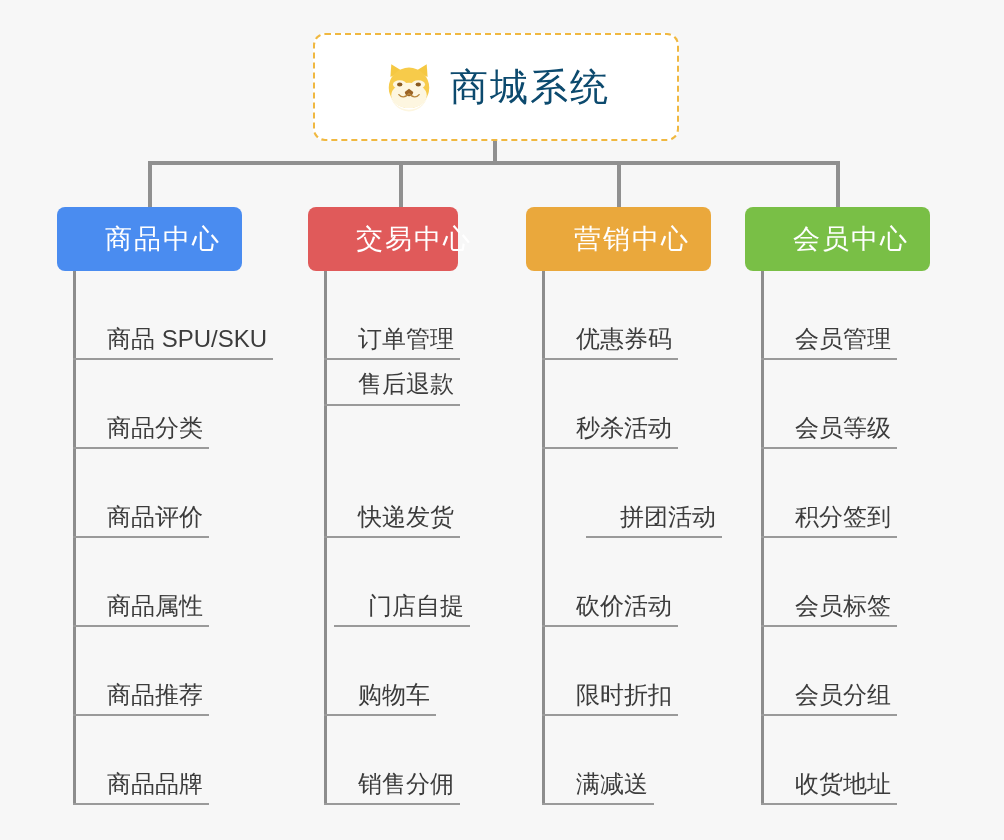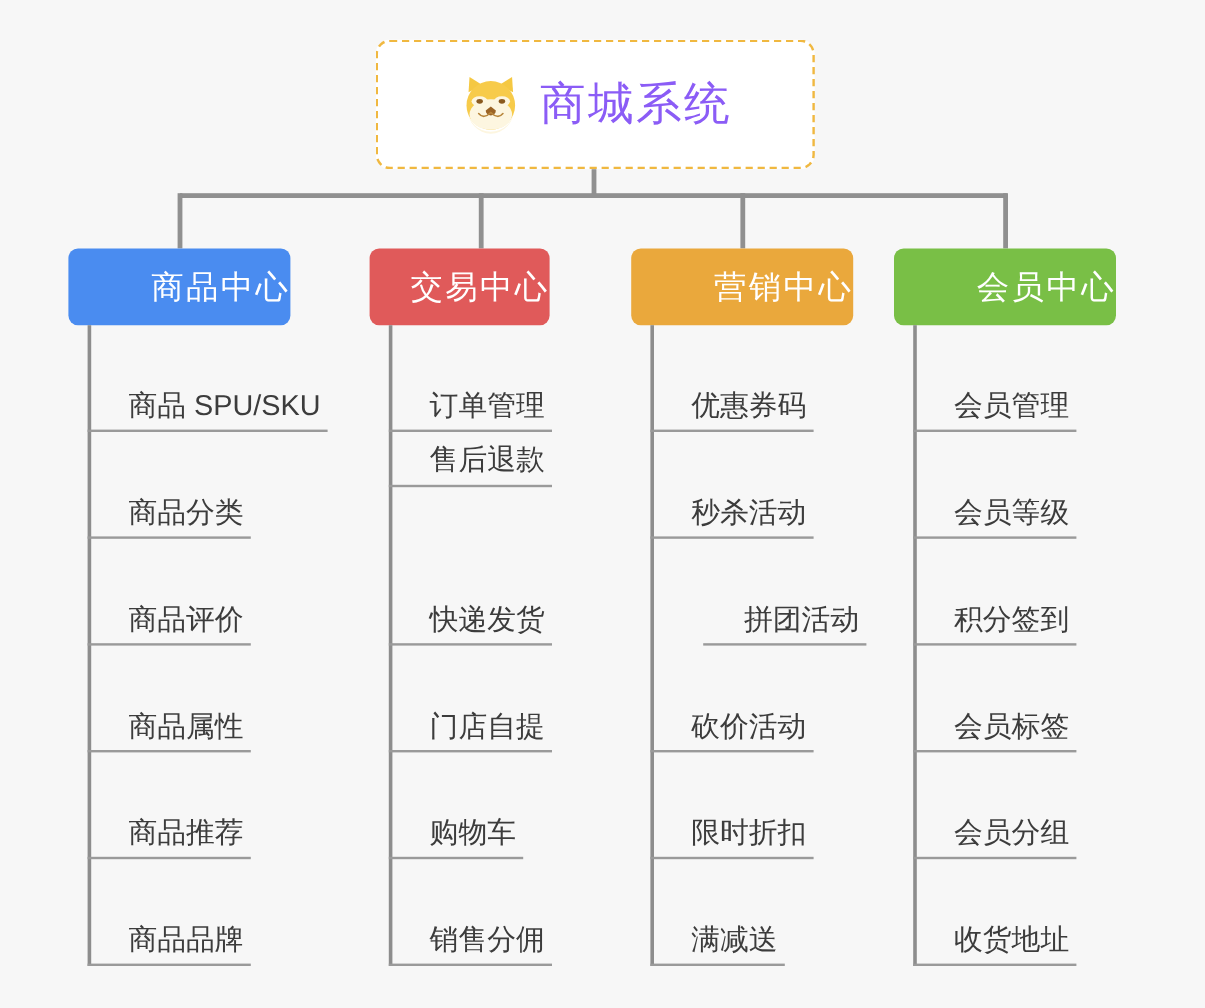--- a/index.html
+++ b/index.html
@@ -58,21 +58,21 @@
   .line-v { width: 4px; }
   .line-h { height: 4px; }
 
   
   .cat-box {
     position: absolute;
     height: 64px;
     border-radius: 8px;
     display: flex;
     align-items: center;
-    justify-content: flex-end;
+    justify-content: flex-start;
     padding-left: 48px;
   }
   .cat-label {
     font-size: 27px;
     color: #ffffff;
     letter-spacing: 2px;
     white-space: nowrap;
   }
 
   
@@ -127,21 +127,21 @@
       <ellipse cx="43" cy="29" rx="8" ry="5" fill="#fdf6e0"></ellipse>
 
       <ellipse cx="21" cy="29" rx="3.2" ry="2.4" fill="#8a5a20"></ellipse>
       <ellipse cx="43" cy="29" rx="3.2" ry="2.4" fill="#8a5a20"></ellipse>
 
       <path d="M32 34 l5 4 a5 5 0 0 1 -10 0 Z" fill="#9b6426"></path>
 
       <path d="M32 40 q-7 7 -12 1" stroke="#b8863c" stroke-width="1.6" fill="none" stroke-linecap="round"></path>
       <path d="M32 40 q7 7 12 1" stroke="#b8863c" stroke-width="1.6" fill="none" stroke-linecap="round"></path>
     </svg>
-    <span class="root-title" style="color: #8b5cf6;">商城系统</span>
+    <span class="root-title" style="color: #0c4a6e;">商城系统</span>
   </div>
 
   <div class="line line-v" style="left: 493px; top: 141px; height: 24px; background: rgb(144, 144, 144);"></div>
 
   <div class="line line-h" style="left: 150px; top: 161px; width: 689px; background: rgb(144, 144, 144);"></div>
 
   <div class="line line-v" style="left: 148px; top: 161px; height: 46px; background: rgb(144, 144, 144);"></div>
   <div class="line line-v" style="left: 399px; top: 161px; height: 46px; background: rgb(144, 144, 144);"></div>
   <div class="line line-v" style="left: 617px; top: 161px; height: 46px; background: rgb(144, 144, 144);"></div>
   <div class="line line-v" style="left: 836px; top: 161px; height: 46px; background: rgb(144, 144, 144);"></div>
@@ -203,21 +203,21 @@
     <div class="leaf" style="top:73px;align-items:center;">
       <div class="leaf-inner">
           <span class="leaf-label">售后退款</span>
         </div>
     </div>
     <div class="leaf" style="top:178px;">
       <div class="leaf-inner">
           <span class="leaf-label">快递发货</span>
         </div>
     </div>
-    <div class="leaf" style="top:267px;">
+    <div class="leaf" style="top:267px;padding-left:10px;">
       <div class="leaf-inner">
           <span class="leaf-label">门店自提</span>
         </div>
     </div>
     <div class="leaf" style="top:356px;">
       <div class="leaf-inner">
           <span class="leaf-label">购物车</span>
         </div>
     </div>
     <div class="leaf" style="top:445px;">

